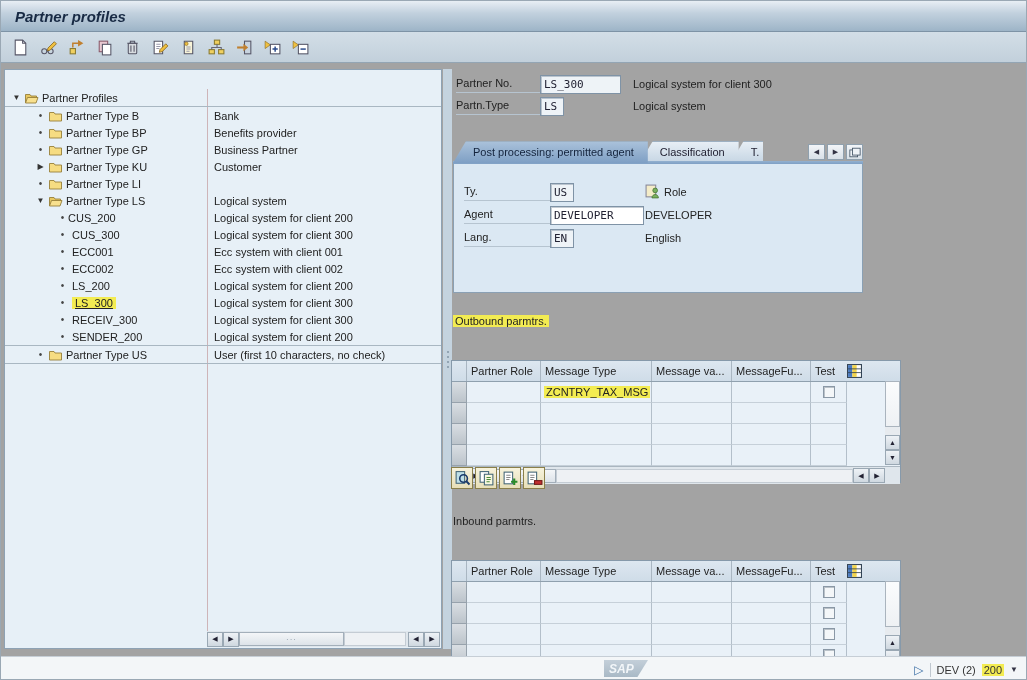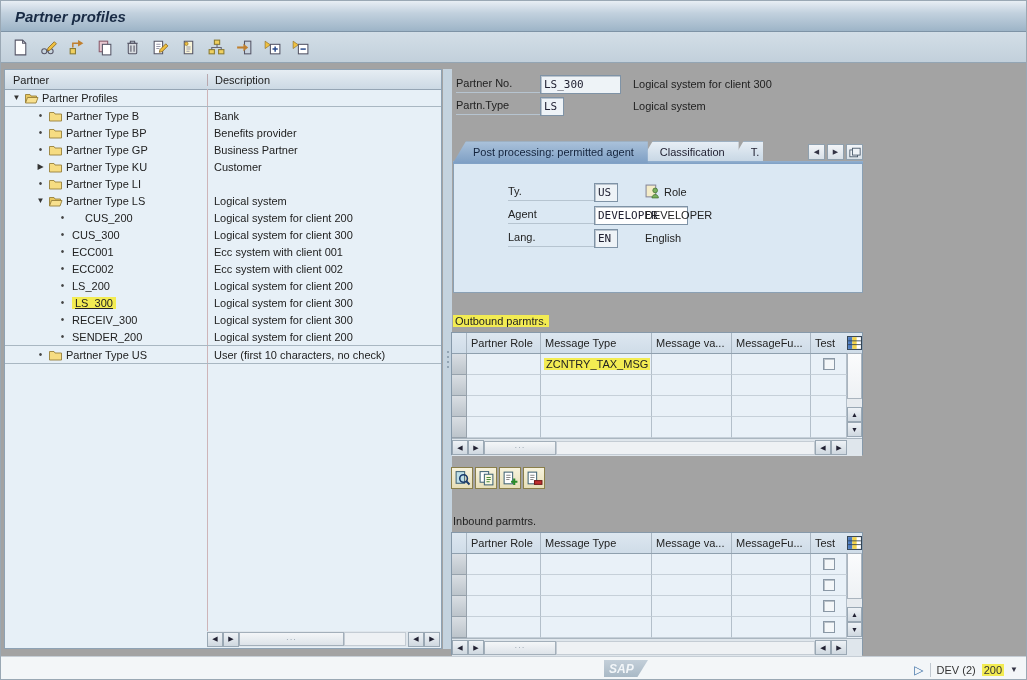--- a/index.html
+++ b/index.html
@@ -61,25 +61,25 @@
     background:linear-gradient(#e7eef5,#c5d5e3);border-top:1px solid #9db0c2;color:#223;white-space:nowrap;}
   .tab.active{background:linear-gradient(#a9c1da 0%,#7e9fc4 100%);color:#13233c;z-index:2;}
   .tab.cut{max-width:30px;overflow:hidden;padding-right:4px;}
   .tabbtns{margin-left:auto;display:flex;gap:2px;align-items:center;padding-bottom:2px;z-index:3;}
   .tabbtn{width:17px;height:16px;background:linear-gradient(#f2f5f8,#d8e0e7);border:1px solid #8fa0ae;
     box-sizing:border-box;display:flex;align-items:center;justify-content:center;font-size:7px;color:#334;}
   .tabline{position:absolute;left:452px;top:160px;width:410px;height:3px;
     background:linear-gradient(#93b1d0,#7e9fc4);}
   .tabpanel{position:absolute;left:452px;top:163px;width:410px;height:129px;
     background:#dbe8f3;border:1px solid #8aa0b4;border-top:none;box-sizing:border-box;}
-  .tabpanel .fldrow{position:absolute;left:10px;margin-left:44px;}
+  .tabpanel .fldrow{position:absolute;left:10px;}
   .tabpanel .flabel{width:86px;}
   
   .seclabel{position:absolute;left:452px;white-space:nowrap;}
-  .sapTable{position:absolute;left:450px;width:412px;border:1px solid #8699aa;background:#e9f1f8;box-sizing:border-box;}
+  .sapTable{position:absolute;left:450px;width:450px;border:1px solid #8699aa;background:#e9f1f8;box-sizing:border-box;margin-top:28px;}
   .thead{display:flex;height:20px;background:linear-gradient(#dde7f0,#cfdce8);border-bottom:1px solid #8fa0ae;align-items:center;}
   .thead .hc{height:100%;box-sizing:border-box;border-right:1px solid #a9b6c2;display:flex;align-items:center;
     padding-left:4px;overflow:hidden;white-space:nowrap;}
   .tbodyrows .r{display:flex;height:21px;}
   .tbodyrows .sel{width:15px;background:linear-gradient(#d9dee3,#bcc4cb);border-right:1px solid #97a2ac;
     border-bottom:1px solid #97a2ac;box-sizing:border-box;flex:none;}
   .tbodyrows .cc{box-sizing:border-box;border-right:1px solid #b3bfca;border-bottom:1px solid #c6d0d9;
     display:flex;align-items:center;padding:0 3px;overflow:hidden;white-space:nowrap;}
   .cb{width:12px;height:12px;background:#f4f7f9;border:1px solid #8a98a6;box-sizing:border-box;
     box-shadow:inset 1px 1px 0 rgba(100,115,130,.4);margin:0 auto;}
@@ -166,24 +166,20 @@
           <path d="M11.5 8v5M9 10.5h5" stroke="#2a4a8a" stroke-width="1.4"></path>
         </svg></span>
       <span class="tbicon"><svg viewBox="0 0 18 18">
           <path d="M2 3l5 3.5L2 10z" fill="#f0c040" stroke="#8a6a20" stroke-width=".6"></path>
           <rect x="7" y="6" width="9" height="9" fill="#fff" stroke="#556"></rect>
           <path d="M9 10.5h5" stroke="#2a4a8a" stroke-width="1.4"></path>
         </svg></span>
     </div>
 
   <div class="tree-panel">
-    <div class="tree-head">
-      <div class="c1">Partner</div>
-      <div class="c2">Description</div>
-    </div>
     <div class="coldiv"></div>
     <div class="tree-rows">
         <div class="trow sep">
           <div class="c1" style="padding-left: 6px;">
             <span class="exp">▼</span>
             <span class="fold"><svg viewBox="0 0 14 12">
                 <path d="M1 11V2.5h4.5l1 1.5H12v2" fill="#e8c860" stroke="#97803a" stroke-width=".9"></path>
                 <path d="M1 11l2-5.5h10.5L11.5 11z" fill="#f8e08e" stroke="#97803a" stroke-width=".9"></path>
               </svg></span>
             <span class="tlabel">Partner Profiles</span>
@@ -246,21 +242,21 @@
                 <path d="M1 11V2.5h4.5l1 1.5H12v2" fill="#e8c860" stroke="#97803a" stroke-width=".9"></path>
                 <path d="M1 11l2-5.5h10.5L11.5 11z" fill="#f8e08e" stroke="#97803a" stroke-width=".9"></path>
               </svg></span>
             <span class="tlabel">Partner Type LS</span>
           </div>
           <div class="c2">Logical system</div>
         </div>
         <div class="trow">
           <div class="c1" style="padding-left: 52px;">
             <span class="exp dot">•</span>
-            <span class="tlabel" style="margin-left: 17px;">CUS_200</span>
+            <span class="tlabel" style="margin-left: 0;">CUS_200</span>
           </div>
           <div class="c2">Logical system for client 200</div>
         </div>
         <div class="trow">
           <div class="c1" style="padding-left: 52px;">
             <span class="exp dot">•</span>
             <span class="tlabel" style="margin-left: 4px;">CUS_300</span>
           </div>
           <div class="c2">Logical system for client 300</div>
         </div>

